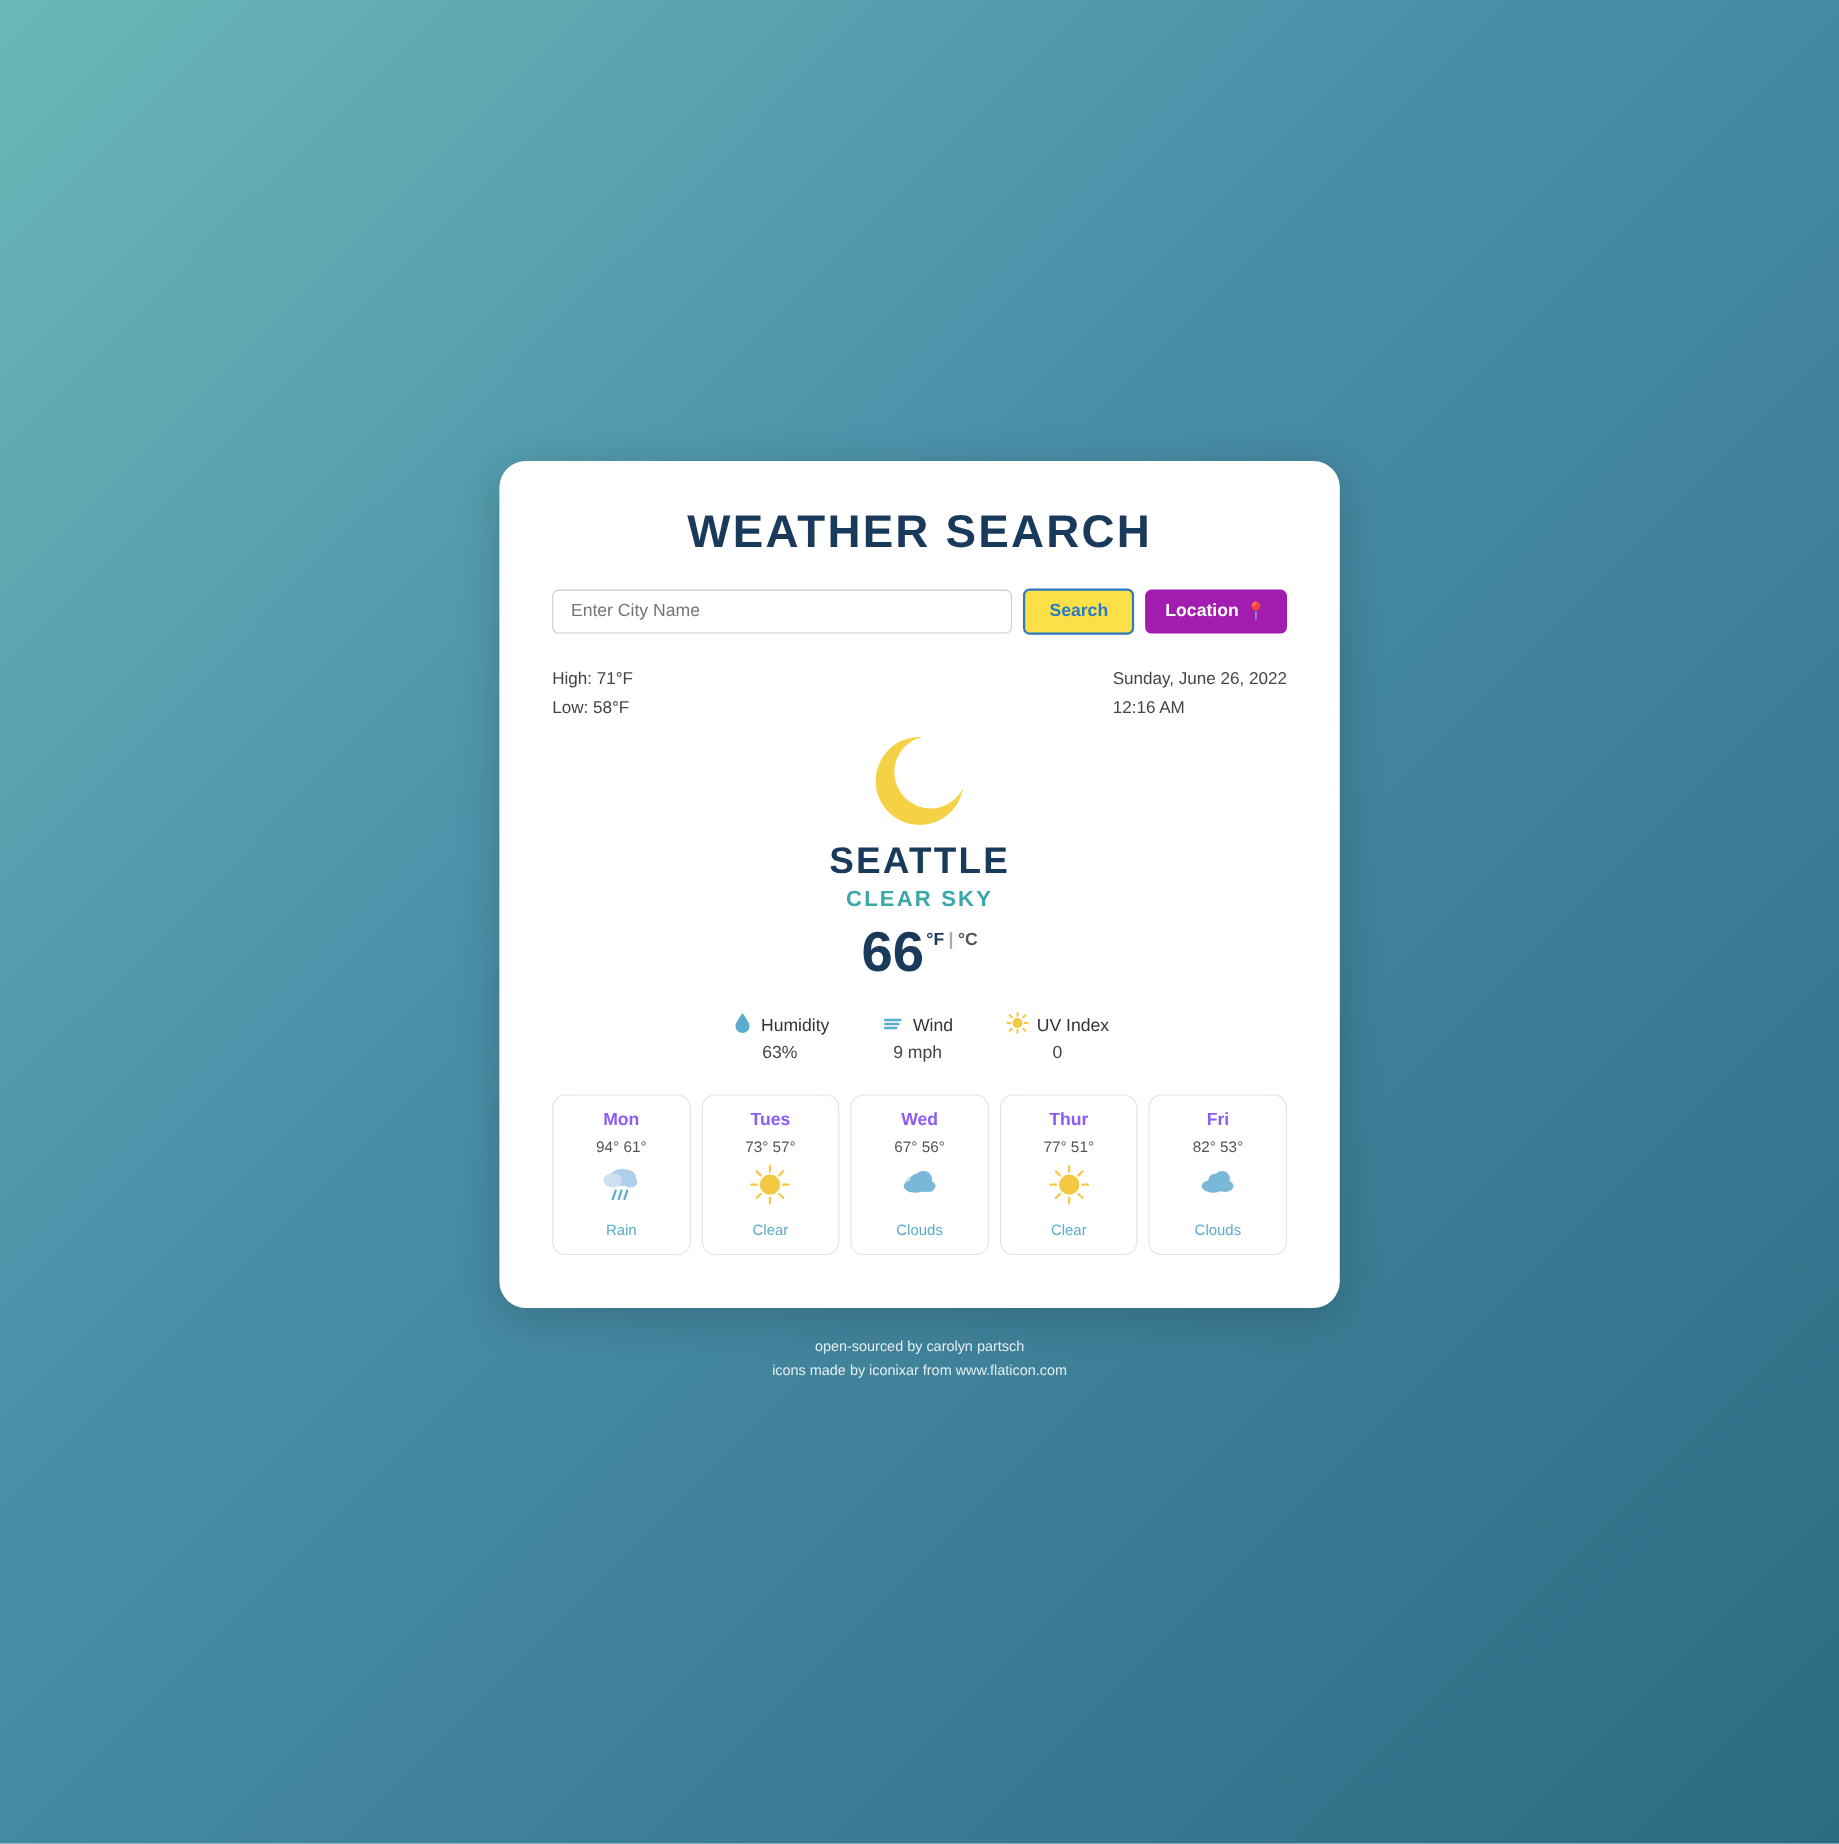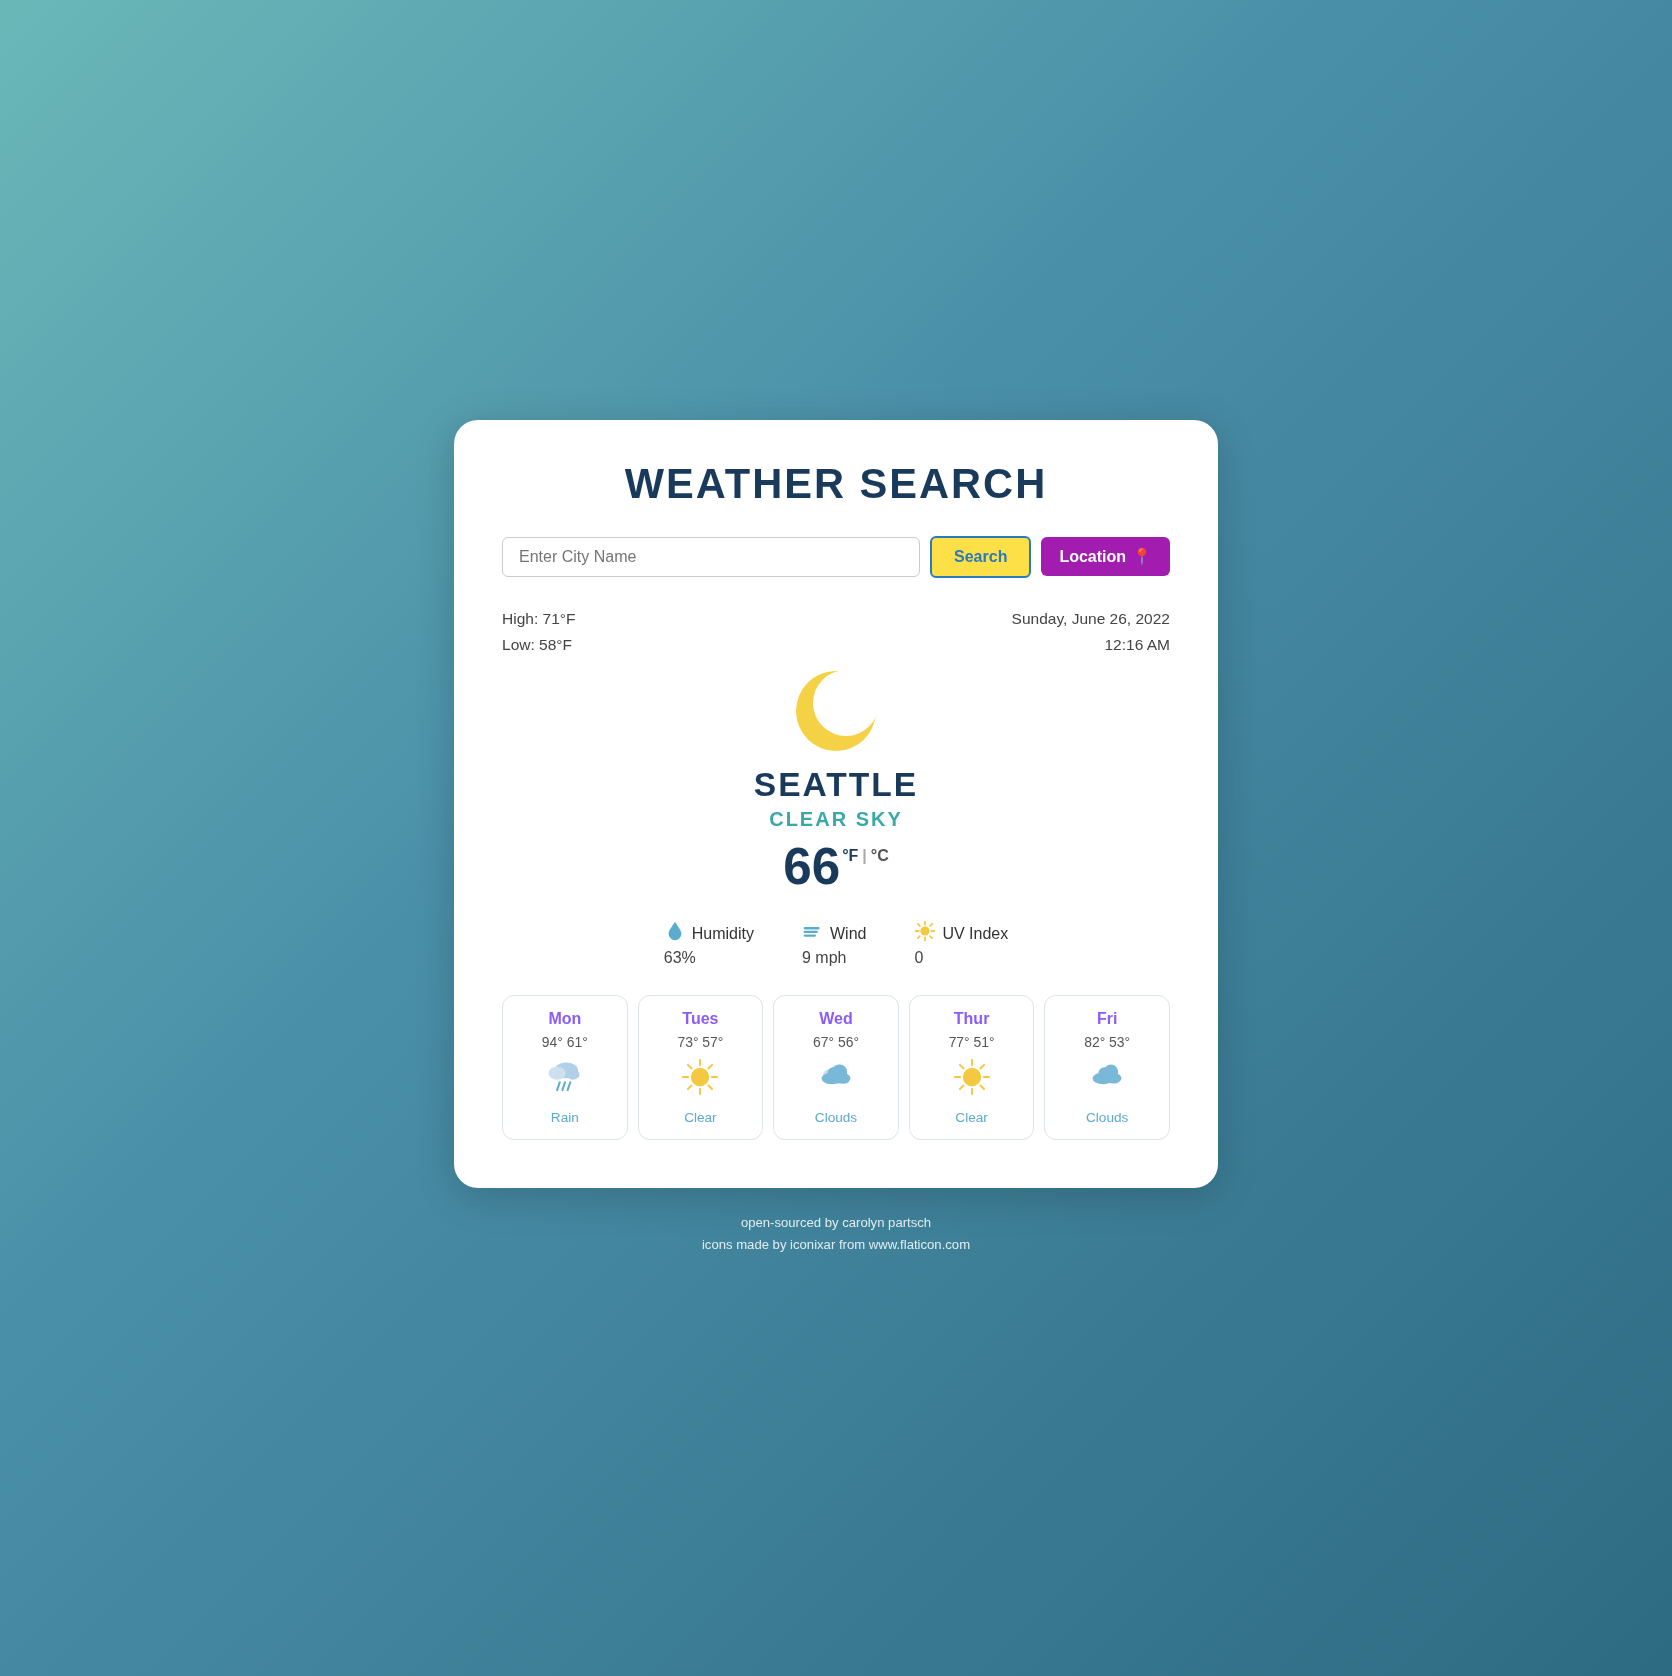--- a/index.html
+++ b/index.html
@@ -70,21 +70,21 @@
       white-space: nowrap;
     }
     .weather-meta {
       display: flex;
       justify-content: space-between;
       margin-bottom: 8px;
       color: #444;
       font-size: 0.97rem;
     }
     .weather-meta .hi-low { line-height: 1.7; }
-    .weather-meta .date-time { text-align: right; line-height: 1.7; }
+    .weather-meta .date-time { line-height: 1.7; }
     .main-weather {
       display: flex;
       flex-direction: column;
       align-items: center;
       margin-bottom: 24px;
       justify-content: space-between;
     }
     
     .crescent {
       width: 90px;
@@ -148,21 +148,21 @@
     .temp-units .separator { color: #aaa; margin: 0 2px; }
     .stats-row {
       display: flex;
       justify-content: center;
       gap: 48px;
       margin-bottom: 28px;
     }
     .stat {
       display: flex;
       flex-direction: column;
-      align-items: flex-start;
+      align-items: center;
       gap: 2px;
     }
     .stat-label-row {
       display: flex;
       align-items: center;
       gap: 6px;
       color: #333;
       font-size: 1rem;
     }
     .stat-value {

